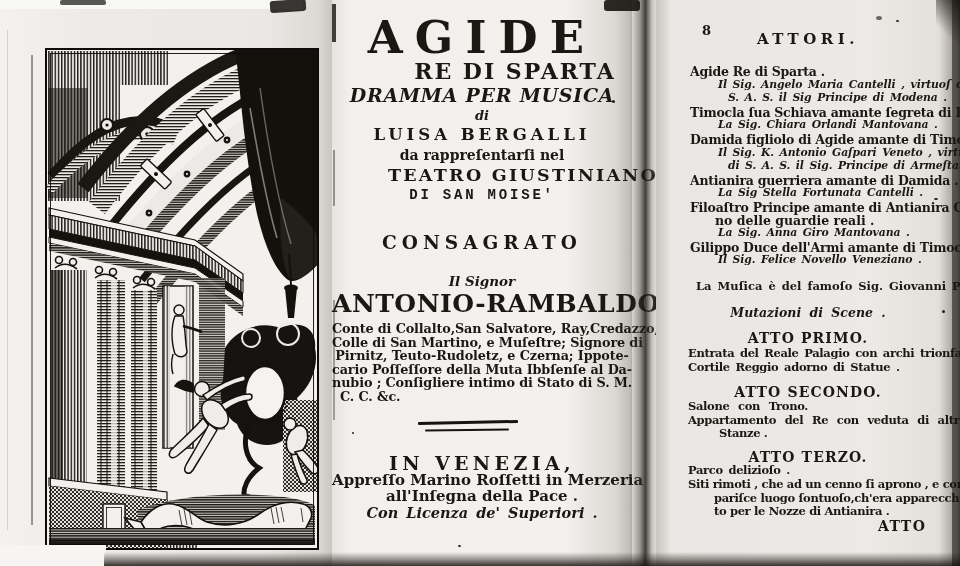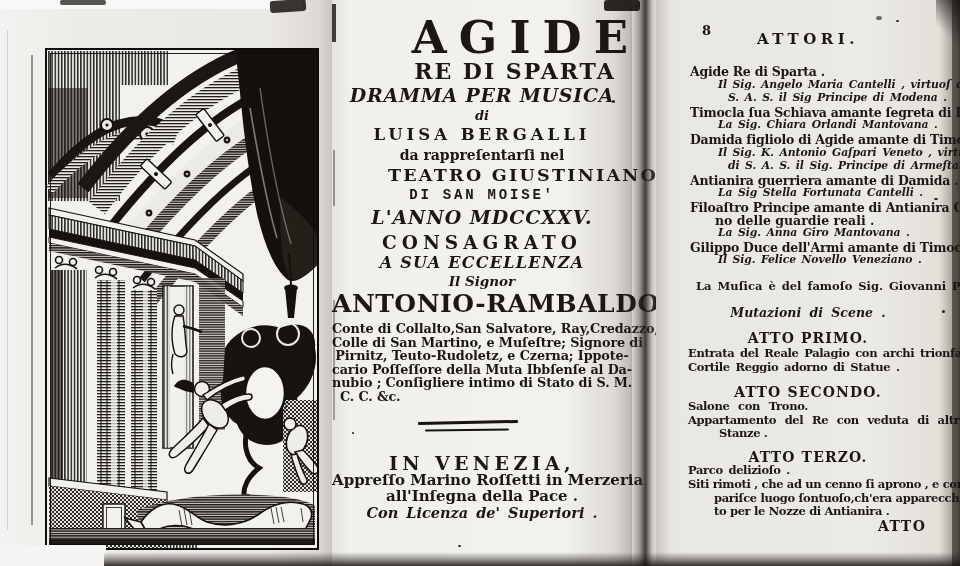--- a/index.html
+++ b/index.html
@@ -11,21 +11,21 @@
     background:linear-gradient(90deg,#f3f2f0 0%,#edebe8 25%,#eae8e5 80%,#dcd8d3 96%,#c9c5bf 100%);}
   .page-mid{left:332px;width:300px;
     background:linear-gradient(90deg,#e6e4e0 0%,#f1f0ed 6%,#f2f1ee 78%,#ddd9d4 94%,#bcb8b1 100%);}
   .page-right{left:656px;width:304px;
     background:linear-gradient(90deg,#c8c4be 0%,#e9e7e3 5%,#eceae6 70%,#e3e0da 93%,#9a958d 99%,#716c64 100%);}
   .gutter{position:absolute;left:630px;top:0;width:28px;height:566px;
     background:linear-gradient(90deg,rgba(60,55,48,0) 0%,rgba(60,55,48,.45) 35%,rgba(25,21,17,.8) 55%,rgba(120,112,102,.3) 78%,rgba(0,0,0,0) 100%);}
   .ln{position:absolute;white-space:nowrap;line-height:1.05;}
   .ctr{left:0;width:100%;text-align:center;}
   
-  .t-agide{font-size:45px;letter-spacing:.27em;font-weight:700;padding-left:44px;}
+  .t-agide{font-size:45px;letter-spacing:.27em;font-weight:700;}
   .t-sub{font-size:22px;letter-spacing:.09em;font-weight:700;padding-left:33px;}
   .t-genre{font-size:19px;letter-spacing:.04em;font-weight:700;font-style:italic;}
   .t-di{font-size:13px;font-style:italic;font-weight:600;}
   .t-author{font-size:16.5px;letter-spacing:.24em;font-weight:700;}
   .t-perf{font-size:14px;font-weight:600;}
   .t-theatre1{font-size:17.5px;letter-spacing:.13em;font-weight:700;}
   .t-theatre2{font-size:14px;letter-spacing:.2em;font-weight:700;font-family:Liberation Mono, monospace;}
   .t-year{font-size:19px;letter-spacing:.05em;font-weight:700;font-style:italic;}
   .t-consagrato{font-size:18.5px;letter-spacing:.27em;font-weight:700;}
   .t-eccell{font-size:16px;letter-spacing:.08em;font-weight:700;font-style:italic;}
@@ -279,23 +279,21 @@
 
   <div class="page page-mid">
     <div class="ln ctr t-agide" style="top:14px;">AGIDE</div>
     <div class="ln ctr t-sub" style="top:60px;">RE DI SPARTA</div>
     <div class="ln ctr t-genre" style="top:86px;">DRAMMA PER MUSICA</div>
     <div class="ln ctr t-di" style="top:109px;">di</div>
     <div class="ln ctr t-author" style="top:126px;">LUISA BERGALLI</div>
     <div class="ln ctr t-perf" style="top:148px;">da rappreſentarſi nel</div>
     <div class="ln ctr t-theatre1" style="top:166px;padding-left:41px;">TEATRO GIUSTINIANO</div>
     <div class="ln ctr t-theatre2" style="top:188px;">DI SAN MOISE'</div>
-    <div class="ln ctr t-year" style="top:208px;">L'ANNO MDCCXXV.</div>
     <div class="ln ctr t-consagrato" style="top:233px;">CONSAGRATO</div>
-    <div class="ln ctr t-eccell" style="top:255px;">A SUA ECCELLENZA</div>
     <div class="ln ctr t-signor" style="top:274px;">Il Signor</div>
     <div class="ln ctr t-dedicatee" style="top:291px;">ANTONIO-RAMBALDO</div>
 
     <div class="ln ctr t-ded" style="top:322px;">Conte di Collalto,San Salvatore, Ray,Credazzo,</div>
     <div class="ln ctr t-ded" style="top:335.5px;">Colle di San Martino, e Muſeſtre; Signore di</div>
     <div class="ln ctr t-ded" style="top:349px;">Pirnitz, Teuto-Rudoletz, e Czerna; Ippote-</div>
     <div class="ln ctr t-ded" style="top:362.5px;">cario Poſſeſſore della Muta Ibbſenſe al Da-</div>
     <div class="ln ctr t-ded" style="top:376px;">nubio ; Conſigliere intimo di Stato di S. M.</div>
     <div class="ln t-ded t-ded-last" style="top:389.5px;">C. C. &amp;c.</div>
 

